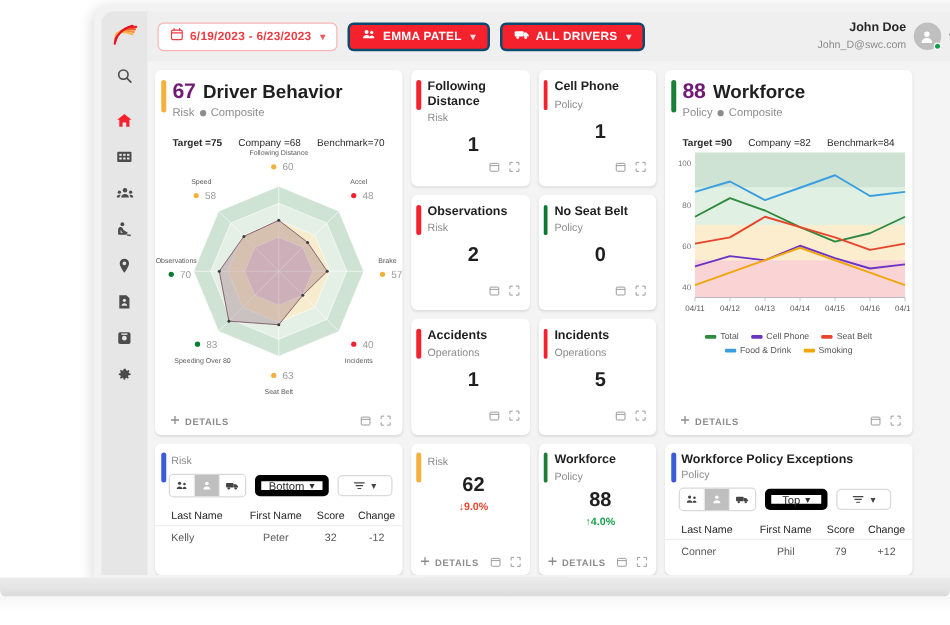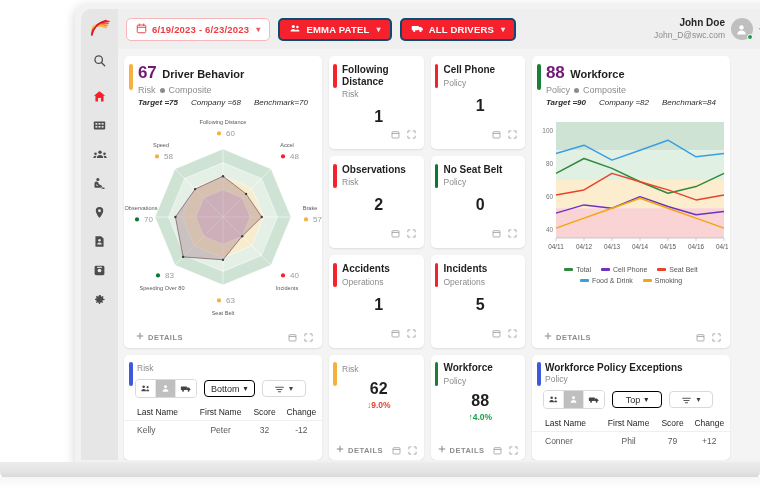--- a/index.html
+++ b/index.html
@@ -104,24 +104,24 @@
     box-shadow:0 1px 2px rgba(0,0,0,0.09);
     position:relative; overflow:hidden;
   }
   .accent {
     position:absolute; left:5px; top:8px; width:3.5px; height:26px; border-radius:2px;
   }
   .card-pad { padding:7px 9px 0 14px; }
 
   .card-title-row { display:flex; align-items:baseline; gap:6px; }
   .big-score { font-size:17px; font-weight:bold; color:#701a75; letter-spacing:-0.3px;}
-  .card-title { font-size:11px; font-weight:bold; color:#1f1f1f; }
+  .card-title { font-size:15px; font-weight:bold; color:#1f1f1f; }
   .card-sub { font-size:9px; color:#8c8c8c; margin-top:2px; display:flex; align-items:center; gap:4px;}
   .dot-grey { width:5px;height:5px;border-radius:50%;background:#8c8c8c;display:inline-block;}
-  .targets { display:flex; gap:13px; font-size:8px; color:#2b2b2b; margin-top:3px; font-weight:bold;font-style:italic;}
+  .targets { display:flex; gap:13px; font-size:8px; color:#2b2b2b; margin-top:15px; font-weight:bold;}
   .targets span:nth-child(2), .targets span:nth-child(3){ font-weight:normal; }
 
   
   #mid-col { display:grid; grid-template-rows:1fr 1fr 1fr; gap:7px; }
   .kpi-row { display:grid; grid-template-columns:1fr 1fr; gap:7px; }
   .kpi-card { background:#fff;border-radius:5px;box-shadow:0 1px 2px rgba(0,0,0,0.09);position:relative;padding:8px 8px 0 13px;}
   .kpi-title { font-size:10px; font-weight:bold; color:#1f1f1f; line-height:1.15;}
   .kpi-sub { font-size:8.5px; color:#8c8c8c; margin-top:2px;}
   .kpi-val { font-size:16px; font-weight:bold; color:#1f1f1f; text-align:center; margin-top:9px;}
   .kpi-icons { position:absolute; right:8px; bottom:6px; display:flex; gap:7px; color:#9a9a9a;}
@@ -150,21 +150,21 @@
   .tc-head { padding:0 9px 0 13px; }
   .tc-title { font-size:10px;font-weight:bold;color:#1f1f1f; }
   .tc-sub { font-size:8.5px;color:#8c8c8c;margin-top:1px; }
   .tc-controls { display:flex; align-items:center; gap:7px; padding:6px 8px 0 11px; }
   .seg { display:flex; border:1px solid #d9d9d9; border-radius:4px; overflow:hidden; }
   .seg div { width:20px; height:17px; display:flex;align-items:center;justify-content:center;
      background:#fff; color:#444; cursor:pointer; border-right:1px solid #e8e8e8;}
   .seg div:last-child { border-right:none; }
   .seg div.sel { background:#bfbfbf; color:#fff; }
   .sel-box { display:flex;align-items:center;justify-content:center;gap:4px;
-    min-width:50px; height:17px; border:1px solid #000000;border-radius:4px;
+    min-width:50px; height:17px; border:5px solid #000000;border-radius:4px;
     font-size:9px; color:#2b2b2b; background:#fff;cursor:pointer; padding:0 6px;}
   .filt-box { display:flex;align-items:center;justify-content:center;gap:4px;
     width:44px;height:17px;border:1px solid #d9d9d9;border-radius:4px;background:#fff;
     color:#444;cursor:pointer;}
   table { width:100%; border-collapse:collapse; margin-top:6px; }
   th { font-size:8.5px; font-weight:normal; color:#262626; padding:3px 2px; text-align:center;}
   th:first-child, td:first-child { text-align:left; padding-left:13px;}
   td { font-size:8.5px; color:#595959; padding:4px 2px; text-align:center; border-top:1px solid #efefef;}
 
   

